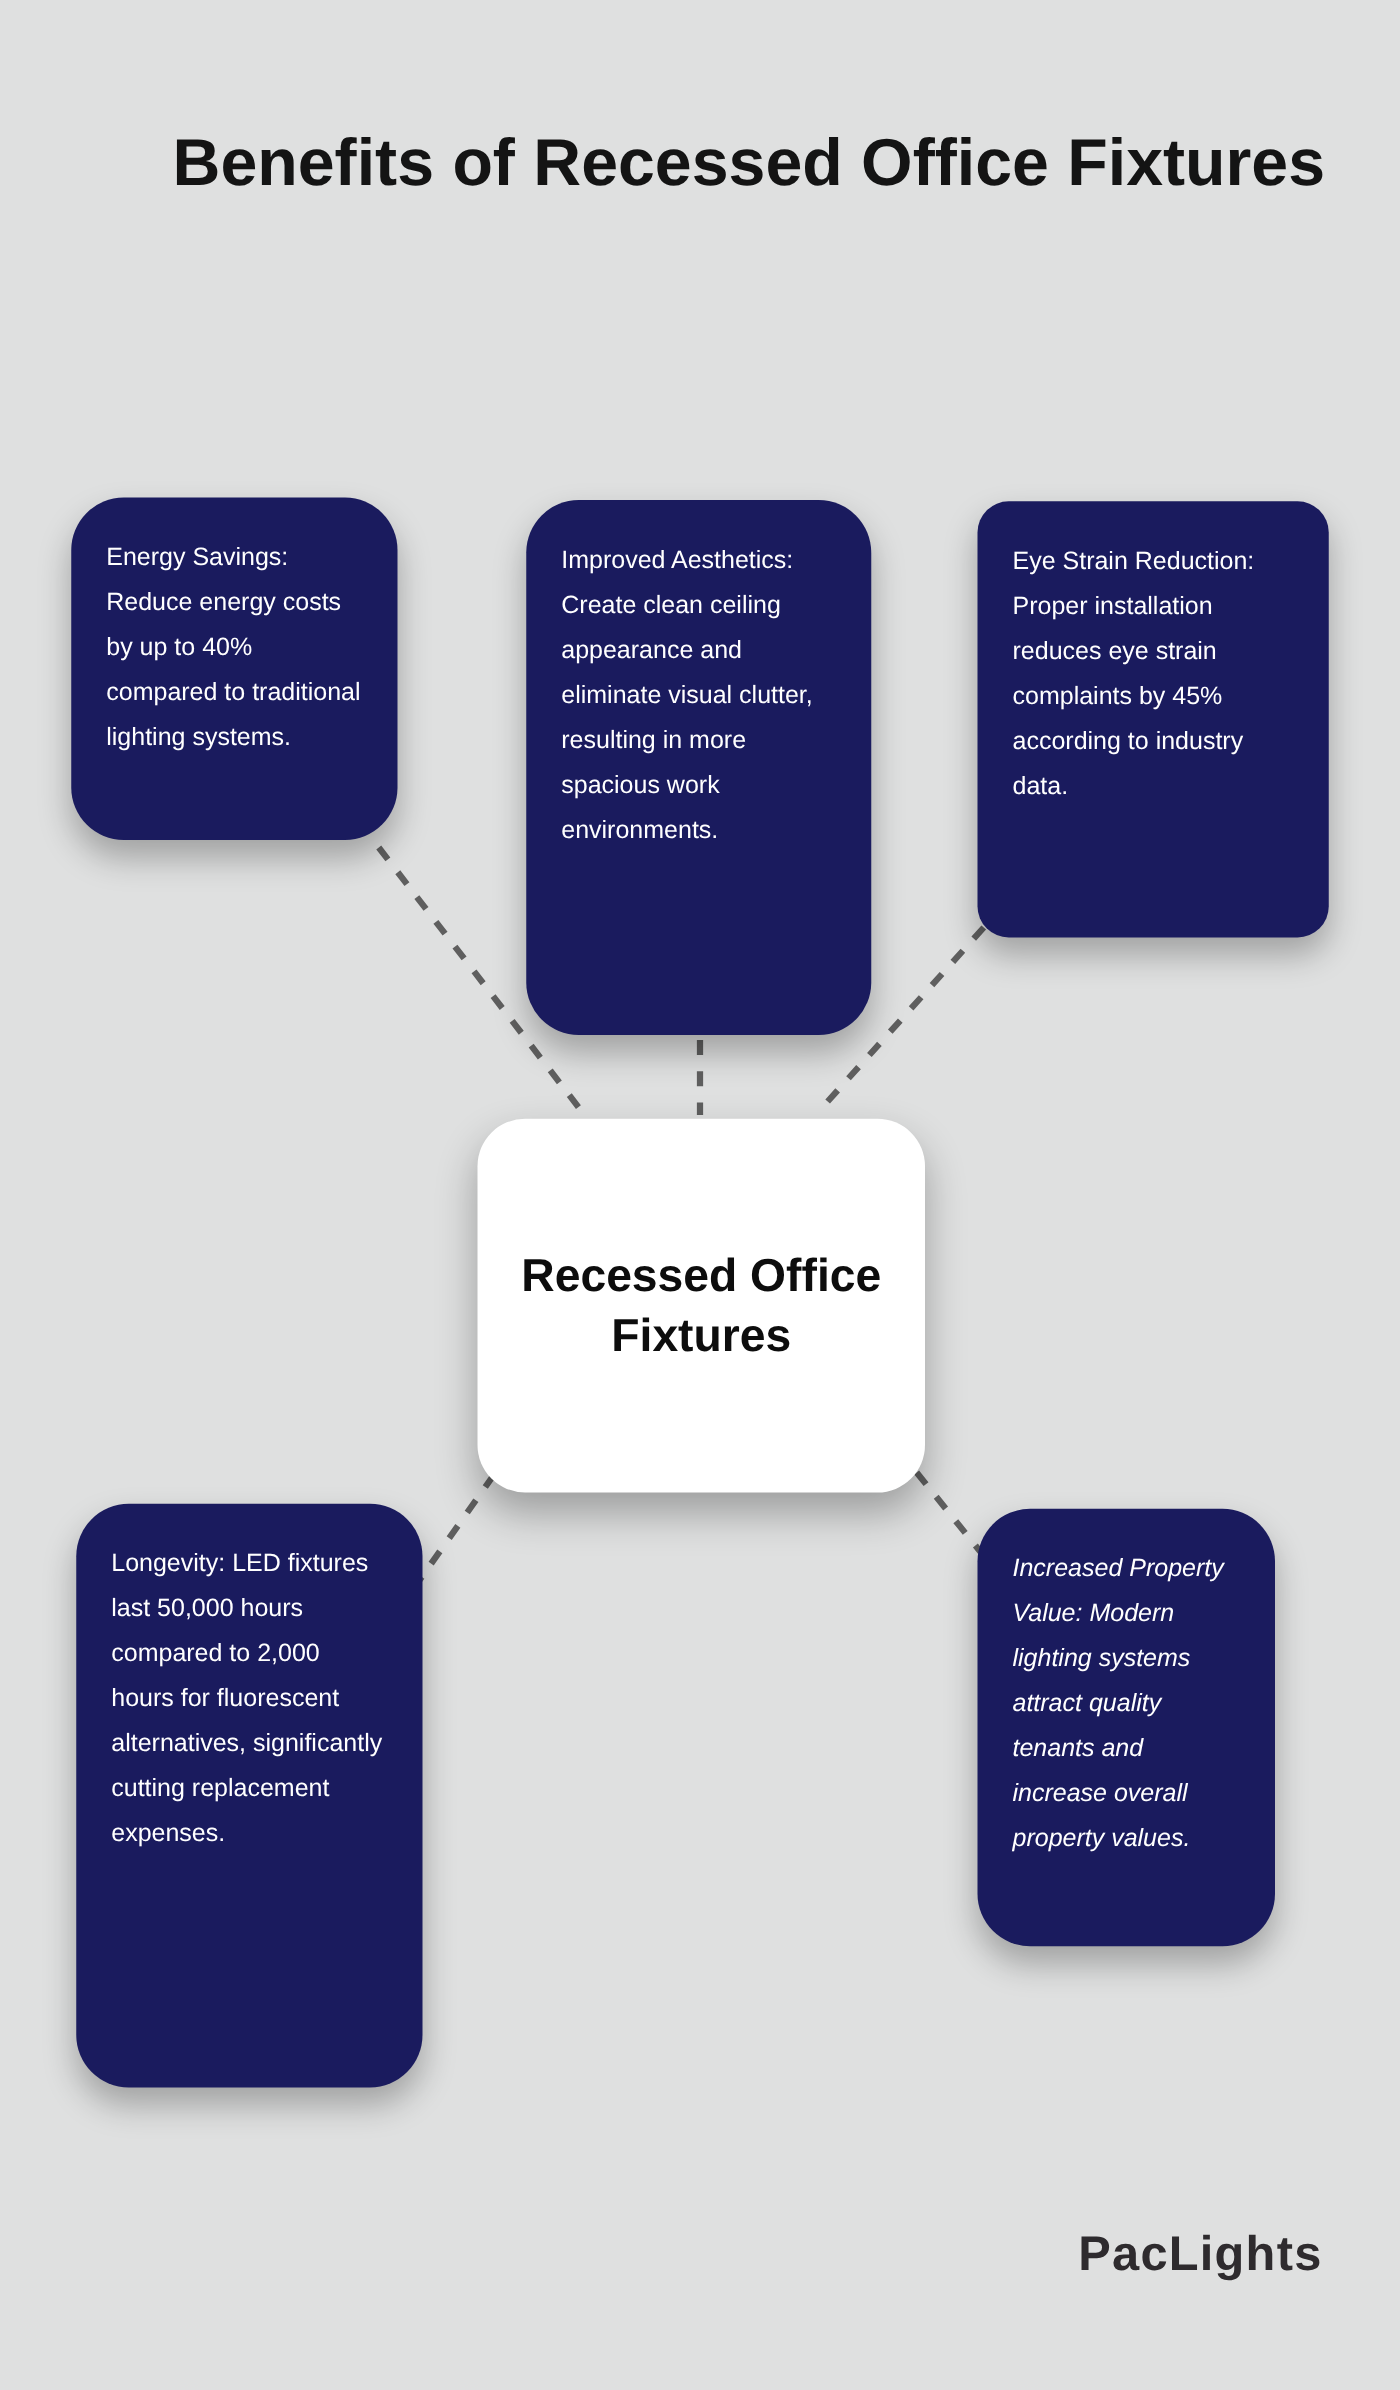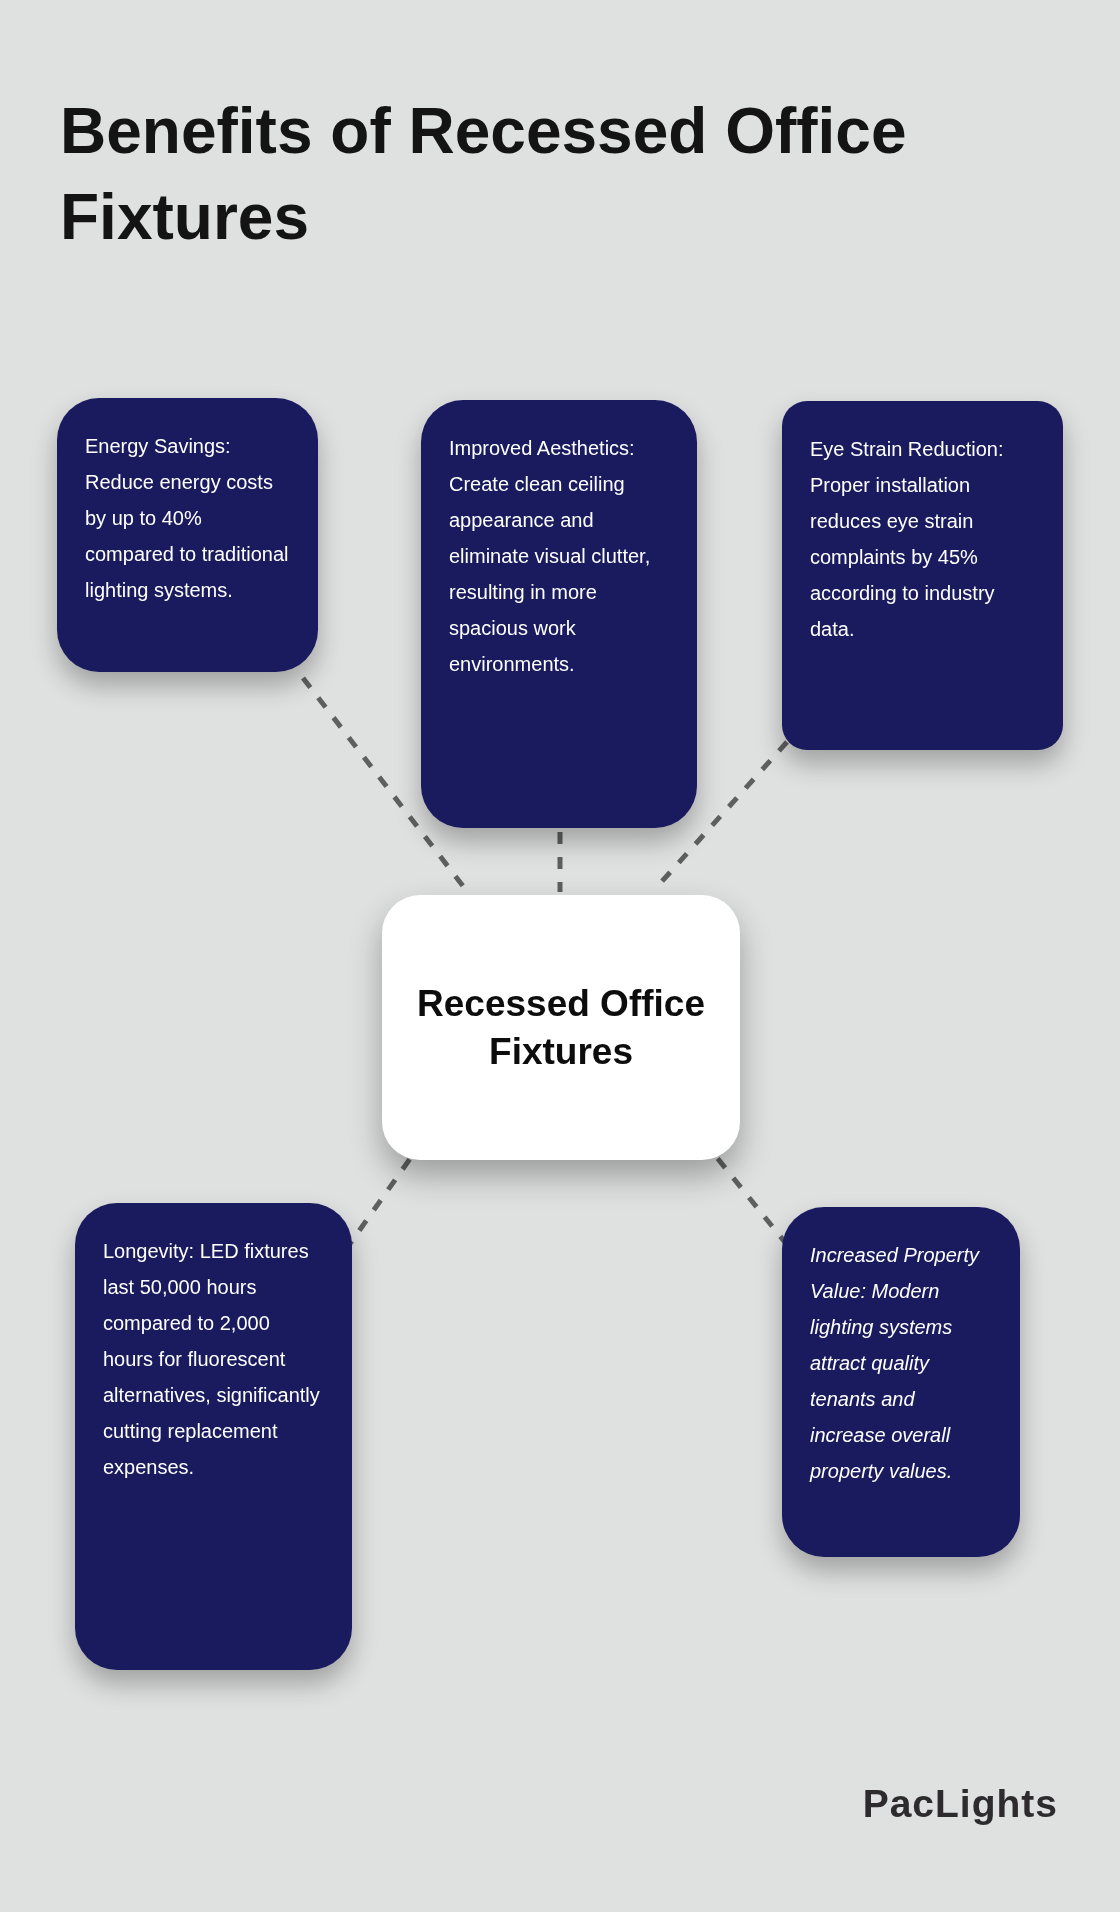--- a/index.html
+++ b/index.html
@@ -18,22 +18,22 @@
     position:relative;
     width:1120px;height:1912px;
     margin:0 auto;
     background:var(--bg);
     overflow:hidden;
   }
   .title{
     position:absolute;
     top:88px;left:60px;right:60px;
     margin:0;
-    text-align:left;
-    font-size:64px;
+    text-align:right;
+    font-size:53px;
     line-height:86px;
     font-weight:700;
     color:var(--title);
     letter-spacing:0;
   }
   .connectors{
     position:absolute;
     top:0;left:0;
     width:1120px;height:1912px;
     pointer-events:none;
@@ -50,26 +50,26 @@
     color:var(--box-text);
     border-radius:42px;
     padding:30px 28px;
     font-size:20px;
     line-height:36px;
     box-shadow:0 14px 26px rgba(0,0,0,0.28);
   }
   .benefit-1{left:57px; top:398px; width:261px;height:274px;}
   .benefit-2{left:421px;top:400px; width:276px;height:428px;}
   .benefit-3{left:782px;top:401px; width:281px;height:349px;border-radius:25px;}
-  .benefit-4{left:75px; top:1203px;width:277px;height:467px;}
+  .benefit-4{left:61px; top:1203px;width:277px;height:467px;}
   .benefit-5{left:782px;top:1207px;width:238px;height:350px;font-style:italic;}
   .center-node{
     position:absolute;
     left:382px;top:895px;
-    width:358px;height:265px;
+    width:358px;height:299px;
     box-sizing:border-box;
     background:var(--center-bg);
     border-radius:38px;
     box-shadow:0 16px 32px rgba(0,0,0,0.30);
     display:flex;
     align-items:center;
     justify-content:center;
     padding:0 12px;
   }
   .center-node .label{

